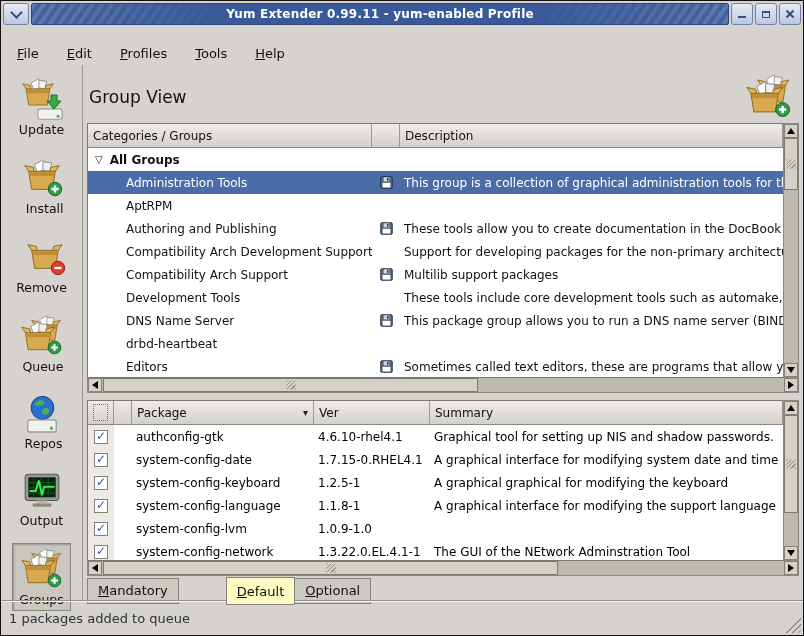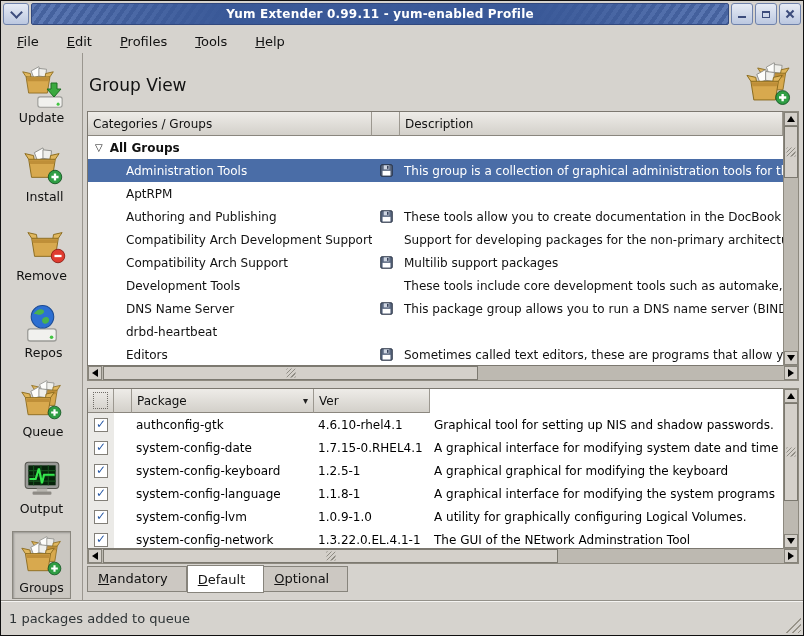--- a/index.html
+++ b/index.html
@@ -1,21 +1,21 @@
 <!DOCTYPE html>
 <html><head>
 <meta charset="utf-8">
 <style>
   html,body{margin:0;padding:0;}
   body{width:804px;height:636px;font-family:"DejaVu Sans","Liberation Sans",sans-serif;background:#555;}
   .window{position:relative;width:804px;height:636px;box-sizing:border-box;border:1px solid #101010;
           background:#d6d3ce;display:flex;flex-direction:column;overflow:hidden;}
 
   
-  .titlebar{height:22px;margin:2px 2px 4px 2px;display:flex;gap:2px;flex:0 0 auto;}
+  .titlebar{height:22px;margin:2px 2px 16px 2px;display:flex;gap:2px;flex:0 0 auto;}
   .winmenu-btn{width:26px;height:22px;box-sizing:border-box;border:1px solid #6f82ab;border-radius:3px;
                background:linear-gradient(#e6ebf5,#bcc8e0);display:flex;align-items:center;justify-content:center;}
   .chev{width:7px;height:7px;border-right:2px solid #3c4c7c;border-bottom:2px solid #3c4c7c;transform:rotate(45deg);margin-top:-3px;}
   .title-stripes{flex:1;position:relative;border:1px solid #31487e;border-radius:2px;overflow:hidden;
     background:repeating-linear-gradient(125deg,#5d79b4 0 4px,#46629e 4px 8px);}
   .title-stripes::before{content:"";position:absolute;inset:0;
     background:linear-gradient(90deg,rgba(57,88,151,0) 0%,rgba(57,88,151,.97) 28%,rgba(57,88,151,.97) 72%,rgba(57,88,151,0) 100%);}
   .title-text{position:absolute;inset:0;display:flex;align-items:center;justify-content:center;
     color:#fff;font-weight:bold;font-size:12px;letter-spacing:.2px;z-index:2;}
   .win-controls{display:flex;gap:2px;}
@@ -95,24 +95,24 @@
     background:repeating-linear-gradient(135deg,#8f8c84 0 1px,transparent 1px 3px);}
   .thumb.v{left:0;right:0;}
   .thumb.h{top:0;bottom:0;}
   .tri-up{width:0;height:0;border-left:4px solid transparent;border-right:4px solid transparent;border-bottom:6px solid #000;}
   .tri-down{width:0;height:0;border-left:4px solid transparent;border-right:4px solid transparent;border-top:6px solid #000;}
   .tri-left{width:0;height:0;border-top:4px solid transparent;border-bottom:4px solid transparent;border-right:6px solid #000;}
   .tri-right{width:0;height:0;border-top:4px solid transparent;border-bottom:4px solid transparent;border-left:6px solid #000;}
 
   
   .tabs{height:30px;display:flex;align-items:flex-start;margin-top:2px;flex:0 0 auto;}
-  .tab{box-sizing:border-box;padding:4px 18px 5px 10px;font-size:13px;color:#111;background:#ccc8c2;
+  .tab{box-sizing:border-box;padding:4px 10px 5px 10px;font-size:13px;color:#111;background:#ccc8c2;
        border:1px solid #87847c;border-left:none;}
   .tab:first-child{border-left:1px solid #87847c;}
-  .tab.active{background:#ffffff;position:relative;z-index:2;border-left:1px solid #87847c;margin-top:-1px;padding-top:6px;}
+  .tab.active{background:#fef9c3;position:relative;z-index:2;border-left:1px solid #87847c;margin-top:-1px;padding-top:6px;margin-left:47px;}
   .tab u{text-decoration:underline;}
 
   
   .statusbar{height:34px;flex:0 0 auto;border-top:1px solid #94918a;box-shadow:inset 0 1px 0 #f5f4f2;
              display:flex;align-items:center;padding-left:8px;font-size:13px;color:#2e3436;position:relative;}
   .grip{position:absolute;right:2px;bottom:2px;width:16px;height:16px;
         background:repeating-linear-gradient(135deg,#979389 0 1px,transparent 1px 4px);
         clip-path:polygon(100% 0,100% 100%,0 100%);}
   .hidden-defs{position:absolute;width:0;height:0;overflow:hidden;}
 </style>
@@ -219,35 +219,35 @@
         <span class="side-label">Install</span>
       </div>
       <div class="side-item">
         <svg class="side-icon" viewBox="0 0 44 44">
           <use href="#sym-box-core" x="3" y="2" width="38" height="38"></use>
           <use href="#sym-minus" x="27" y="25" width="16" height="16"></use>
         </svg>
         <span class="side-label">Remove</span>
       </div>
       <div class="side-item">
-        <svg class="side-icon sm" viewBox="0 0 44 44">
-          <use href="#sym-drive" x="6" y="27" width="32" height="16"></use>
-          <use href="#sym-globe" x="9" y="2" width="27" height="27"></use>
-        </svg>
-        <span class="side-label">Repos</span>
-      </div>
-      <div class="side-item">
         <svg class="side-icon" viewBox="0 0 44 44">
           <use href="#sym-papers" x="10" y="0" width="32" height="32"></use>
             <use href="#sym-box-core" x="10" y="0" width="32" height="32"></use>
           <use href="#sym-papers" x="0" y="6" width="36" height="36"></use>
             <use href="#sym-box-core" x="0" y="6" width="36" height="36"></use>
           <use href="#sym-plus" x="27" y="26" width="15" height="15"></use>
         </svg>
         <span class="side-label">Queue</span>
+      </div>
+      <div class="side-item">
+        <svg class="side-icon sm" viewBox="0 0 44 44">
+          <use href="#sym-drive" x="6" y="27" width="32" height="16"></use>
+          <use href="#sym-globe" x="9" y="2" width="27" height="27"></use>
+        </svg>
+        <span class="side-label">Repos</span>
       </div>
       <div class="side-item">
         <svg class="side-icon sm" viewBox="0 0 40 40">
           <use href="#sym-monitor" x="0" y="0" width="40" height="40"></use>
         </svg>
         <span class="side-label">Output</span>
       </div>
       <div class="side-item active">
         <svg class="side-icon" viewBox="0 0 44 44">
           <use href="#sym-papers" x="10" y="0" width="32" height="32"></use>
@@ -427,20 +427,21 @@
             <div class="prow">
               <div class="hcell" style="justify-content:center;">
                   <span class="dotted-box"></span>
                 </div>
               <div class="hcell"></div>
               <div class="hcell">
                 <span>Package</span>
                 <span class="sort-arrow"></span>
               </div>
               <div class="hcell">Ver</div>
+              <div class="hcell">Summary</div>
             </div>
             <div class="rows">
               <div class="prow pbody-row">
                   <div class="pcell c1">
                     <span class="checkbox">
                       <span class="checkmark"></span>
                     </span>
                   </div>
                   <div class="pcell c2"></div>
                   <div class="pcell c3">authconfig-gtk</div>
@@ -471,32 +472,31 @@
                 </div>
                 <div class="prow pbody-row">
                   <div class="pcell c1">
                     <span class="checkbox">
                       <span class="checkmark"></span>
                     </span>
                   </div>
                   <div class="pcell c2"></div>
                   <div class="pcell c3">system-config-language</div>
                   <div class="pcell c4">1.1.8-1</div>
-                  <div class="pcell c5">A graphical interface for modifying the system programs</div>
+                  <div class="pcell c5">A graphical interface for modifying the support language</div>
                 </div>
                 <div class="prow pbody-row">
                   <div class="pcell c1">
                     <span class="checkbox">
                       <span class="checkmark"></span>
                     </span>
                   </div>
                   <div class="pcell c2"></div>
                   <div class="pcell c3">system-config-lvm</div>
                   <div class="pcell c4">1.0.9-1.0</div>
-                  <div class="pcell c5">A utility for graphically configuring Logical Volumes.</div>
                 </div>
                 <div class="prow pbody-row">
                   <div class="pcell c1">
                     <span class="checkbox">
                       <span class="checkmark"></span>
                     </span>
                   </div>
                   <div class="pcell c2"></div>
                   <div class="pcell c3">system-config-network</div>
                   <div class="pcell c4">1.3.22.0.EL.4.1-1</div>

